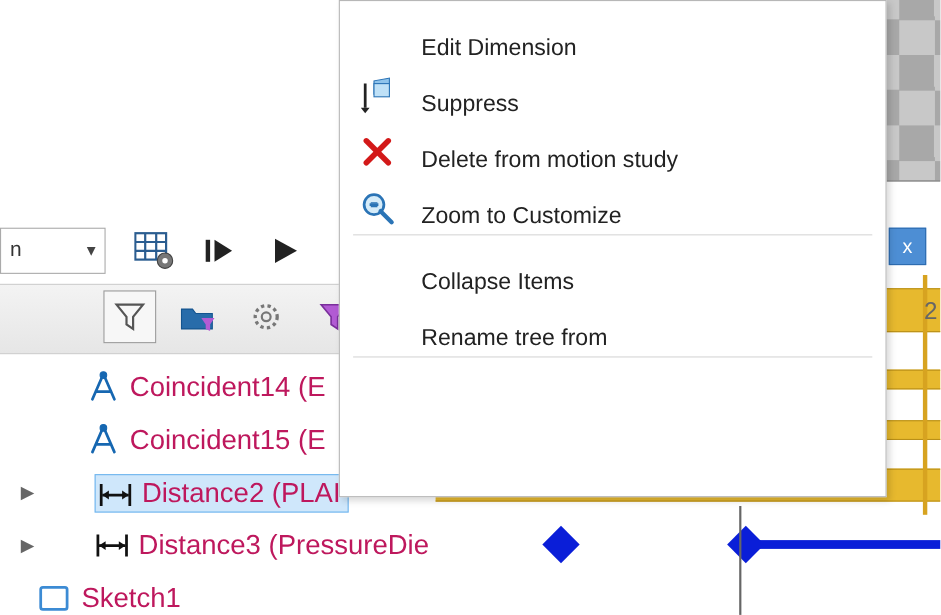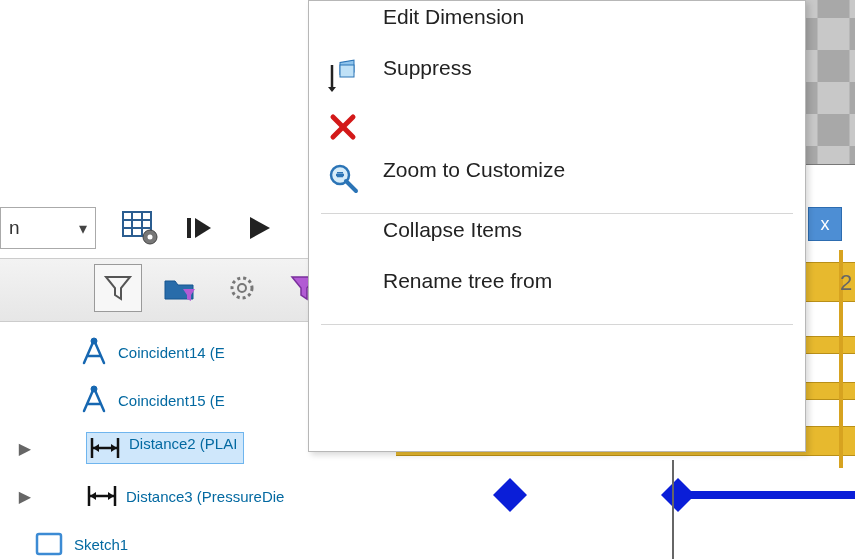--- a/index.html
+++ b/index.html
@@ -108,46 +108,46 @@
     height: 48px;
     gap: 8px;
     padding-left: 78px;
     white-space: nowrap;
   }
   .tree-row .exp {
     width: 14px; text-align: center; color:#666; font-size:16px;
     margin-left:-60px; margin-right:46px;
   }
   .tree-row .ico { width: 32px; display:flex; justify-content:center; }
-  .tree-row .lbl { font-size: 15px; color:#0369a1; }
+  .tree-row .lbl { font-size: 25px; color:#be185d; }
   .tree-row.sel .lbl-wrap {
     background: #cfe7fb;
     border: 1px solid #6fb5ee;
     padding: 2px 6px 2px 2px;
-    display:inline-flex; align-items:flex-start; gap:8px;
+    display:inline-flex; align-items:flex-end; gap:8px;
   }
   .tree-row.sel2 .ico, .tree-row.sel2 .lbl {  }
 
   .compass-icon svg { stroke:#1667b1; }
 
   
   .context-menu {
     position: absolute;
     top: 0;
     left: 308px;
     width: 498px;
     height: 452px;
     background: #fff;
     border: 1px solid #b7b7b7;
     box-shadow: 3px 3px 6px rgba(0,0,0,.15);
     padding: 4px 0;
   }
   .cm-item {
     display: flex;
-    align-items: flex-start;
+    align-items: flex-end;
     height: 51px;
     padding: 0 4px 0 12px;
     gap: 18px;
   }
   .cm-item .cm-ico {
     width: 44px; height: 40px;
     display:flex; align-items:center; justify-content:center;
   }
   .cm-item .cm-lbl {
     font-size: 21px;
@@ -380,20 +380,21 @@
     </span>
     <span class="cm-lbl">Suppress</span>
   </div>
   <div class="cm-item">
     <span class="cm-ico">
       <svg width="30" height="30" viewBox="0 0 30 30">
         <line x1="5" y1="5" x2="25" y2="25" stroke="#d31919" stroke-width="5" stroke-linecap="round"></line>
         <line x1="25" y1="5" x2="5" y2="25" stroke="#d31919" stroke-width="5" stroke-linecap="round"></line>
       </svg>
     </span>
+    <span class="cm-lbl">Delete from motion study</span>
   </div>
   <div class="cm-item">
     <span class="cm-ico">
       <svg width="34" height="34" viewBox="0 0 34 34">
         <circle cx="14" cy="14" r="9" fill="#d6ecf9" stroke="#2b74b6" stroke-width="2.5"></circle>
         <line x1="10" y1="14" x2="18" y2="14" stroke="#2b74b6" stroke-width="2.5"></line>
         <line x1="14" y1="10" x2="14" y2="18" stroke="#2b74b6" stroke-width="2.5" opacity="0"></line>
         <line x1="20" y1="20" x2="30" y2="30" stroke="#2b74b6" stroke-width="4" stroke-linecap="round"></line>
         <text x="14" y="18" font-size="12" text-anchor="middle" fill="#2b74b6" font-weight="bold">=</text>
       </svg>

